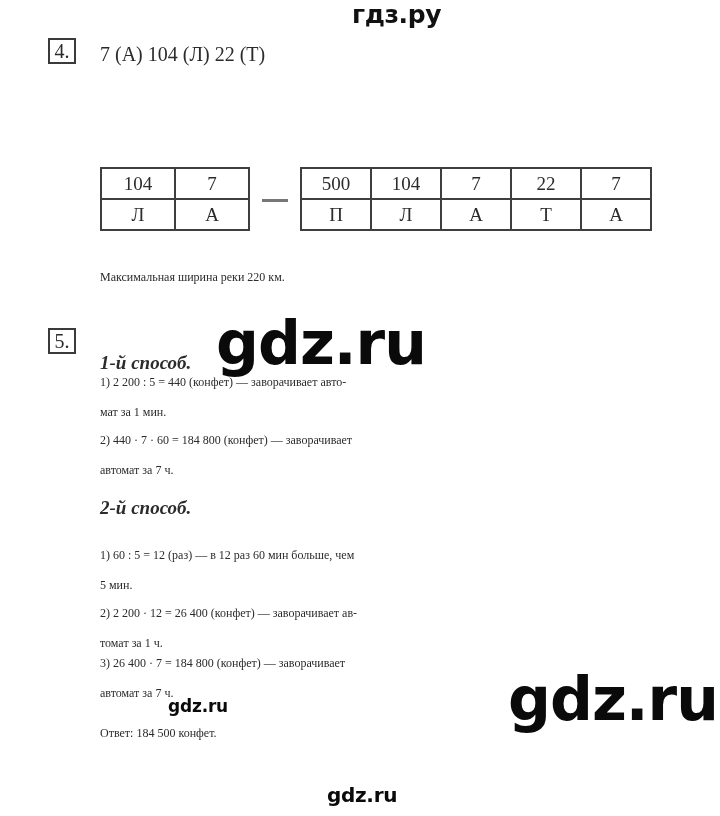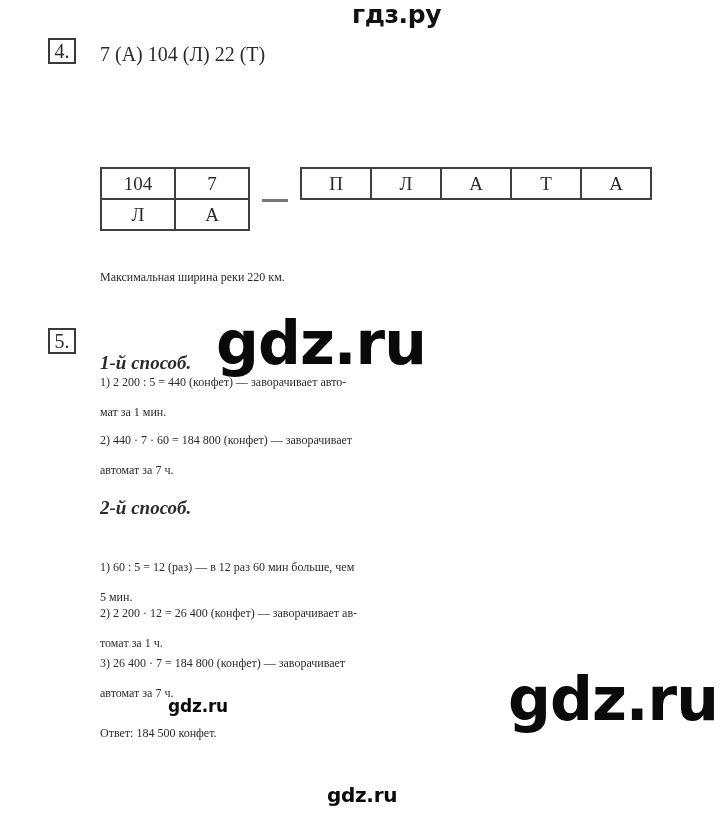--- a/index.html
+++ b/index.html
@@ -123,21 +123,21 @@
     font-style: italic;
     font-weight: bold;
     white-space: nowrap;
   }
 
   #txt-river    { left: 100px; top: 262px; }
   #method-1     { left: 100px; top: 319px; margin-top: 33px; }
   #step-1-1     { left: 100px; top: 367px; }
   #step-1-2     { left: 100px; top: 425px; }
   #method-2     { left: 100px; top: 497px; }
-  #step-2-1     { left: 100px; top: 552px; }
+  #step-2-1     { left: 100px; top: 540px; }
   #step-2-2     { left: 100px; top: 598px; }
   #step-2-3     { left: 100px; top: 648px; }
   #answer-line  { left: 100px; top: 718px; }
 </style>
 </head>
 <body>
 
 <div id="page">
 
   <div class="site-logo" id="logo-top">гдз.ру</div>
@@ -159,20 +159,27 @@
       <td>Л</td>
       <td>А</td>
     </tr>
   </tbody>
     </table>
 
   <div id="table-dash"></div>
 
   <table class="word-table" id="table-right">
     <tbody>
+        <tr>
+      <td>500</td>
+      <td>104</td>
+      <td>7</td>
+      <td>22</td>
+      <td>7</td>
+    </tr>
     <tr>
       <td>П</td>
       <td>Л</td>
       <td>А</td>
       <td>Т</td>
       <td>А</td>
     </tr>
   </tbody>
     </table>
 

